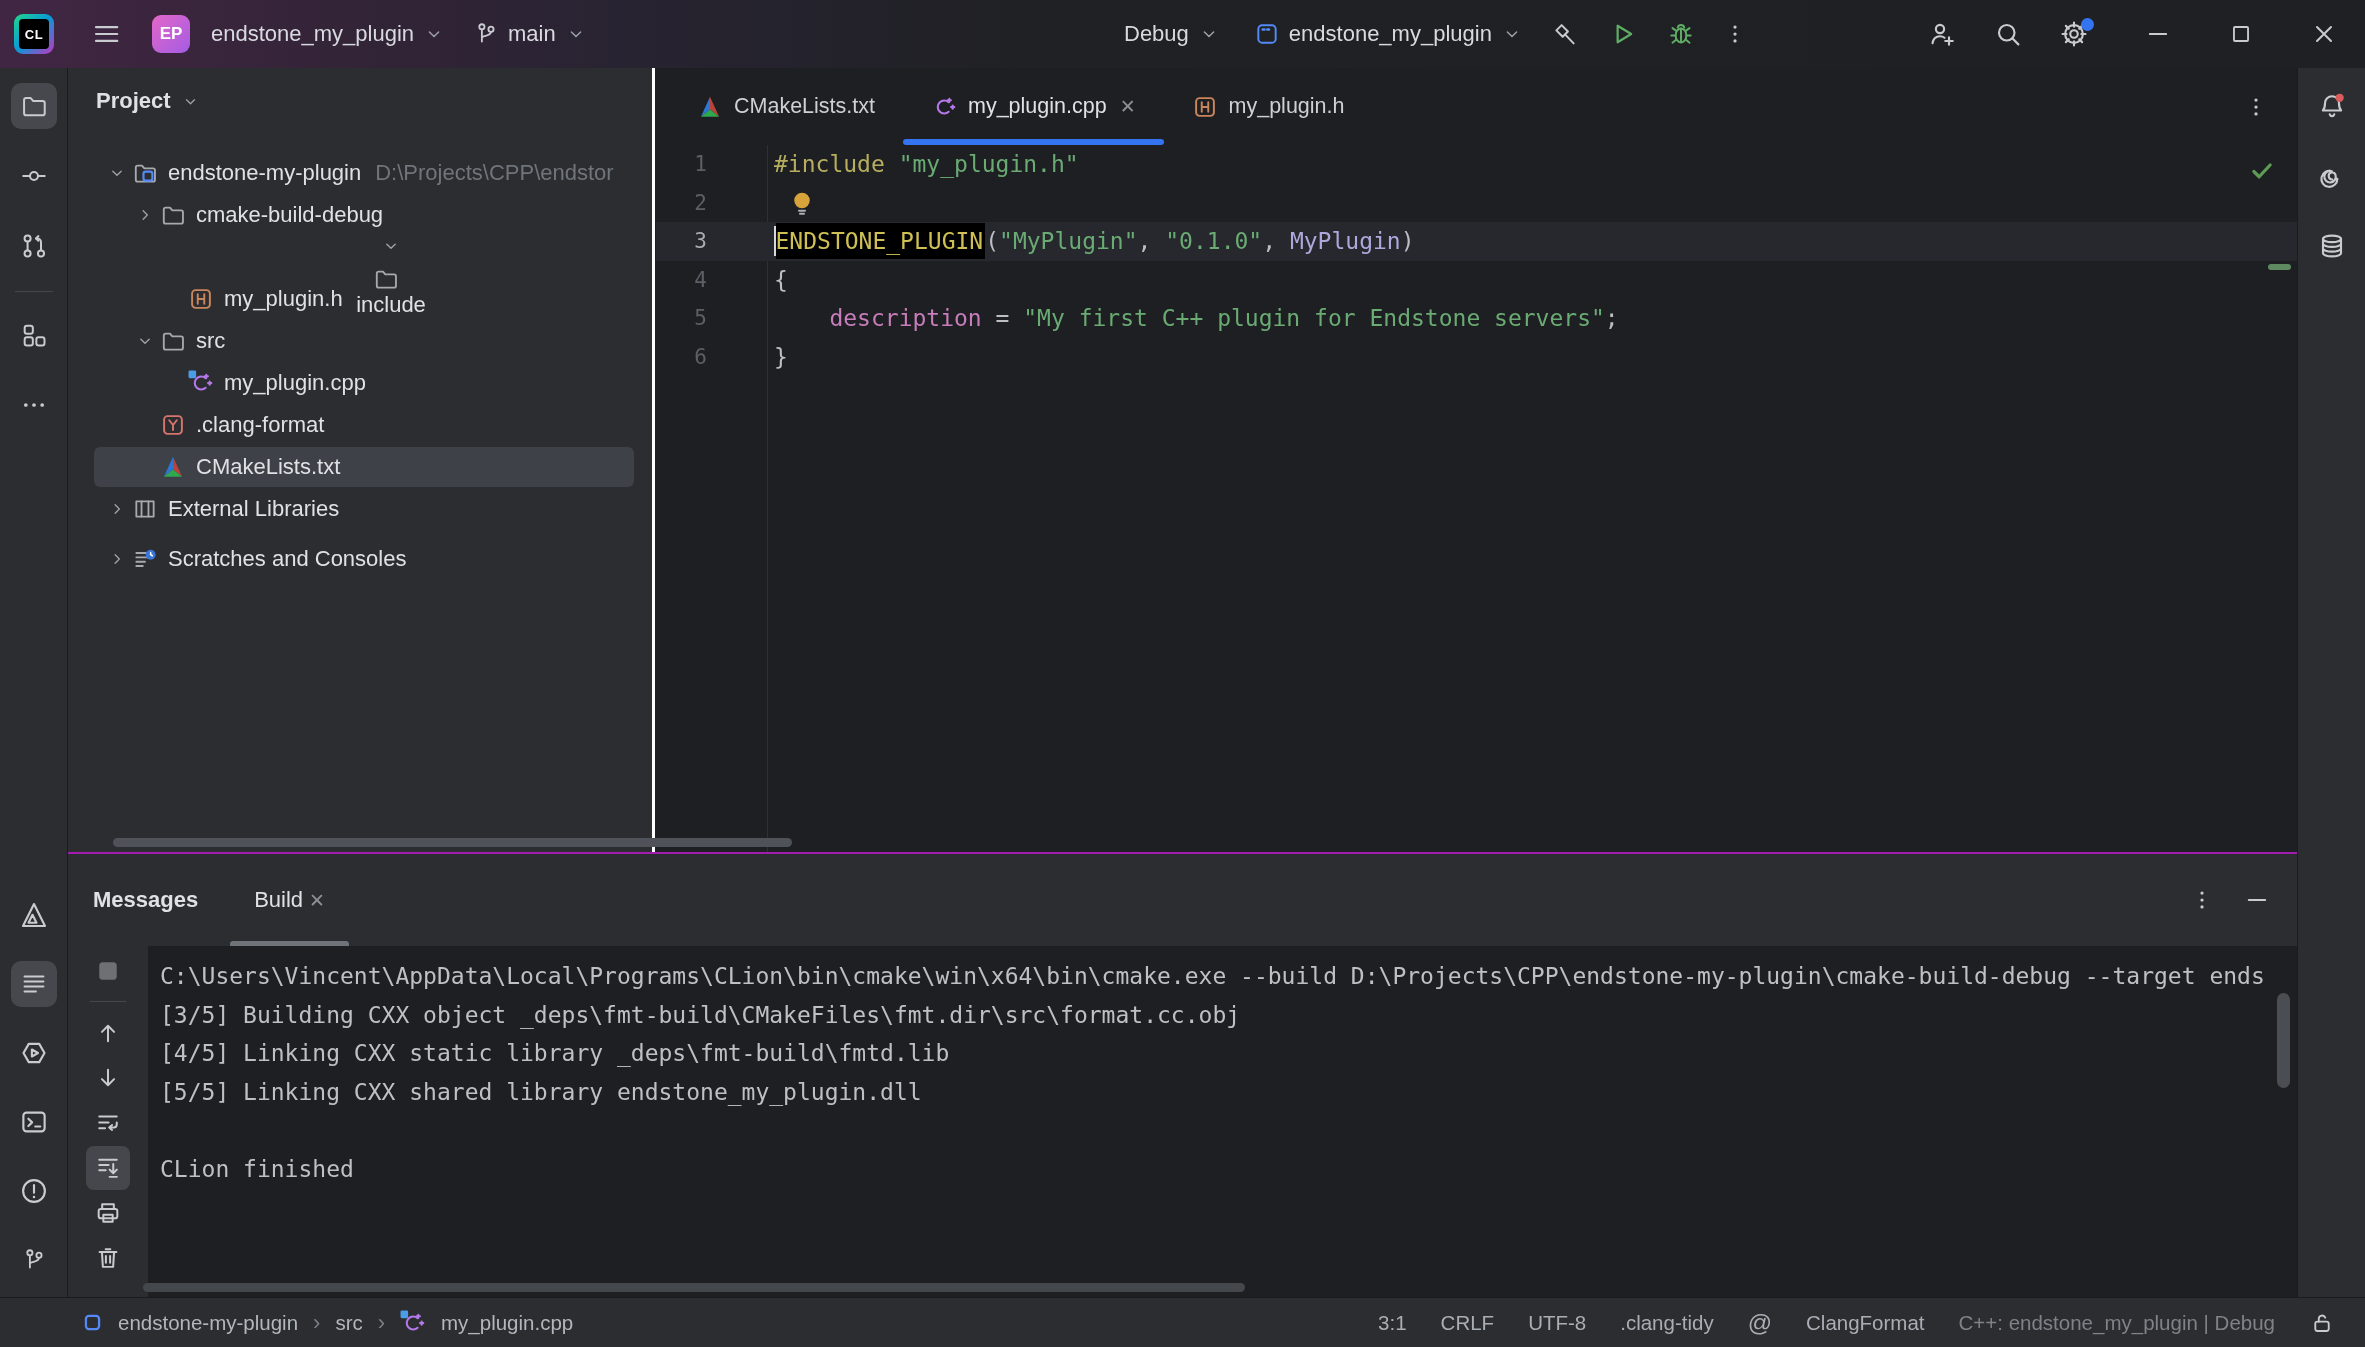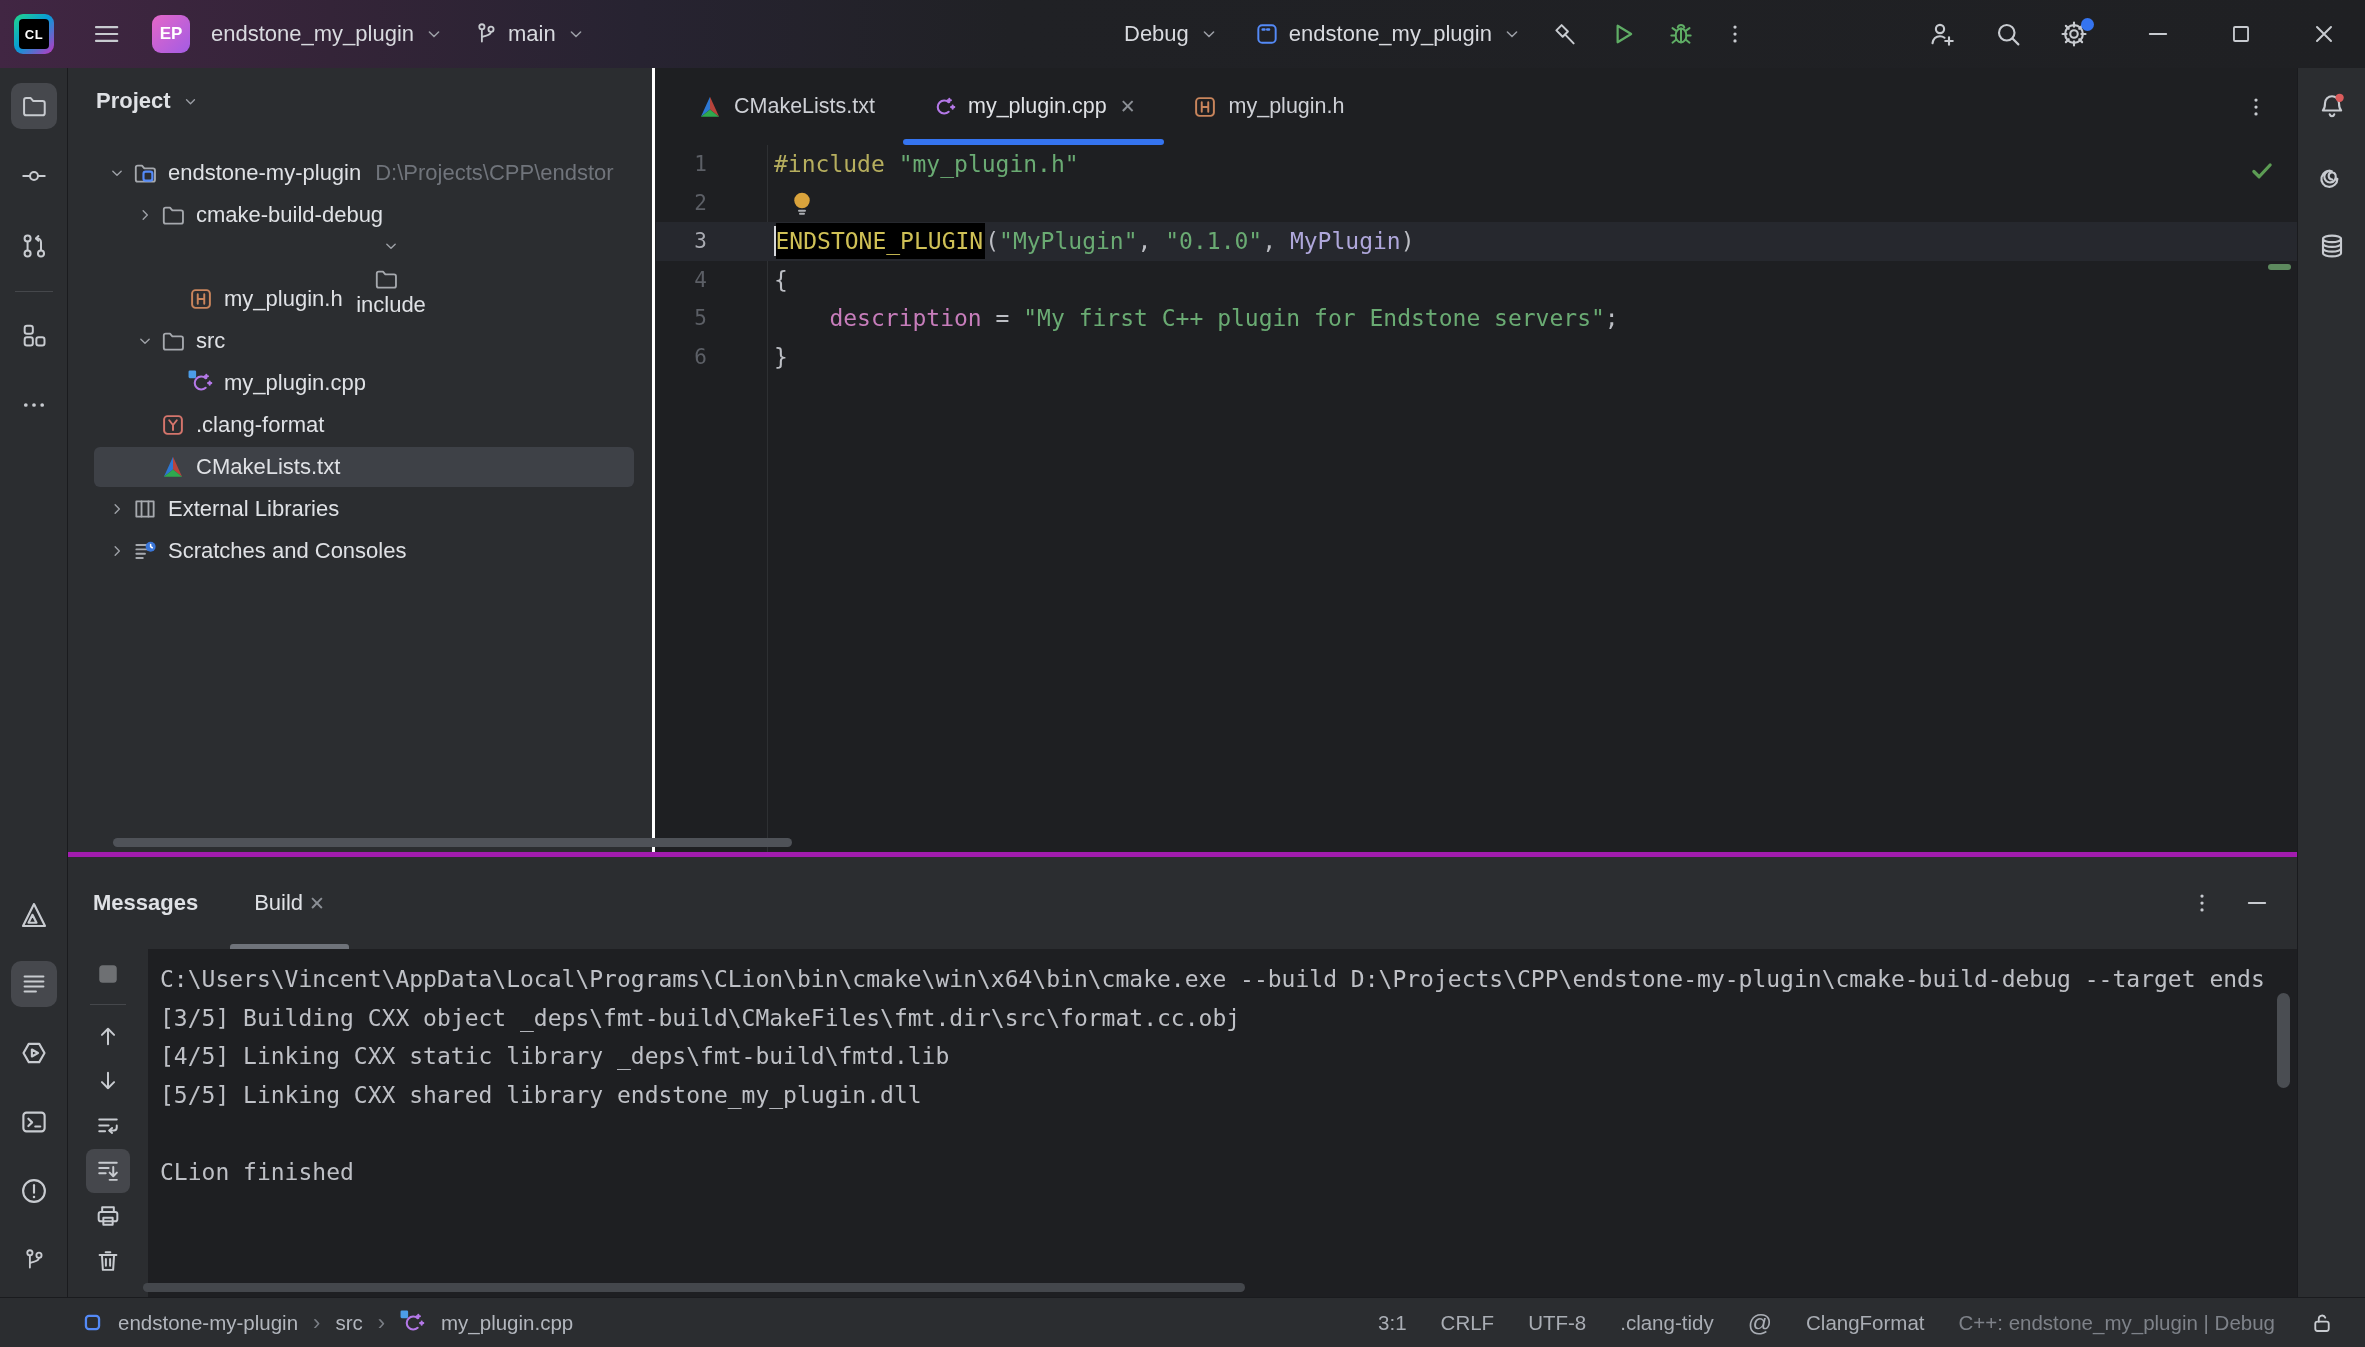--- a/index.html
+++ b/index.html
@@ -77,21 +77,21 @@
   .codeln { white-space:pre; color:#bcbec4; padding-left:7px; display:flex; align-items:center; }
   .tk-dir { color:#b6ae5e; } .tk-str { color:#6aab73; } .tk-pln { color:#bcbec4; }
   .tk-macro { color:#cfc056; background:#000000; padding:5px 2px 5px 0; }
   .tk-type { color:#afa7db; } .tk-field { color:#c77dbb; }
   .caret { display:inline-block; width:2.5px; height:30px; background:#d6d8dc; margin-right:-1px; }
   .bulb { margin-left:13px; }
   .insp-check { position:absolute; top:10px; right:20px; }
   .err-stripe-mark { position:absolute; right:6px; top:119px; width:23px; height:6px; border-radius:3px; background:#5d8a5e; }
 
   
-  .messages { position:absolute; left:68px; top:852px; right:68px; bottom:50px; background:#b91c1c; border-top:5px solid #a21caf; }
+  .messages { position:absolute; left:68px; top:852px; right:68px; bottom:50px; background:#b91c1c; border-top:2px solid #a21caf; }
   .msg-header { height:92px; background:#2b2d30; display:flex; align-items:center; padding-left:25px; position:relative; }
   .msg-title { font-size:22px; font-weight:600; color:#dfe1e5; }
   .build-tab { margin-left:32px; padding:0 24px; height:100%; display:flex; align-items:center; gap:6px; position:relative; font-size:22px; color:#dfe1e5; }
   .build-tab::after { content:''; position:absolute; left:0; right:0; bottom:0; height:5px; border-radius:3px 3px 0 0; background:#6f737a; }
   .build-close { font-size:19px; color:#8c9096; }
   .msg-actions { position:absolute; right:26px; top:0; height:100%; display:flex; align-items:center; gap:28px; color:#b6b9bf; }
   .msg-toolbar { position:absolute; left:0; top:92px; bottom:0; width:80px; background:#2b2d30; display:flex; flex-direction:column; align-items:center; padding-top:2px; }
   .mtb-btn { width:44px; height:44px; border-radius:8px; display:flex; align-items:center; justify-content:center; color:#c8cbd0; margin-top:1px; }
   .mtb-btn.dim { color:#6e7175; }
   .mtb-btn.active { background:#45474c; }
@@ -508,21 +508,21 @@
             </svg>
           </span>
           <span class="ficon">
             <svg width="26" height="26" viewBox="0 0 24 24" fill="none" stroke="currentColor" stroke-width="1.7" stroke-linecap="round" stroke-linejoin="round">
               <rect x="4" y="5" width="16" height="14"></rect>
               <path d="M8.8 5v14M15.2 5v14"></path>
             </svg>
           </span>
           <span>External Libraries</span>
         </div>
-        <div class="row" style="padding-left: 34px;">
+        <div class="row" style="padding-left: 34px; margin-top: 8px;">
           <span class="chevbox">
             <svg width="20" height="20" viewBox="0 0 24 24" fill="none" stroke="currentColor" stroke-width="1.7" stroke-linecap="round" stroke-linejoin="round">
               <path d="M9.8 7l5 5-5 5"></path>
             </svg>
           </span>
           <span class="ficon">
             <svg width="26" height="26" viewBox="0 0 24 24" fill="none" stroke="currentColor" stroke-width="1.7" stroke-linecap="round" stroke-linejoin="round">
               <path d="M4 6.5h10.5M4 10.5h10.5M4 14.5h8M4 18.5h6"></path>
               <circle cx="17.2" cy="8" r="4.6" fill="#3a76d8" stroke="none"></circle>
               <path d="M17.2 5.9V8l1.5 1" stroke="#fff" stroke-width="1.4"></path>

